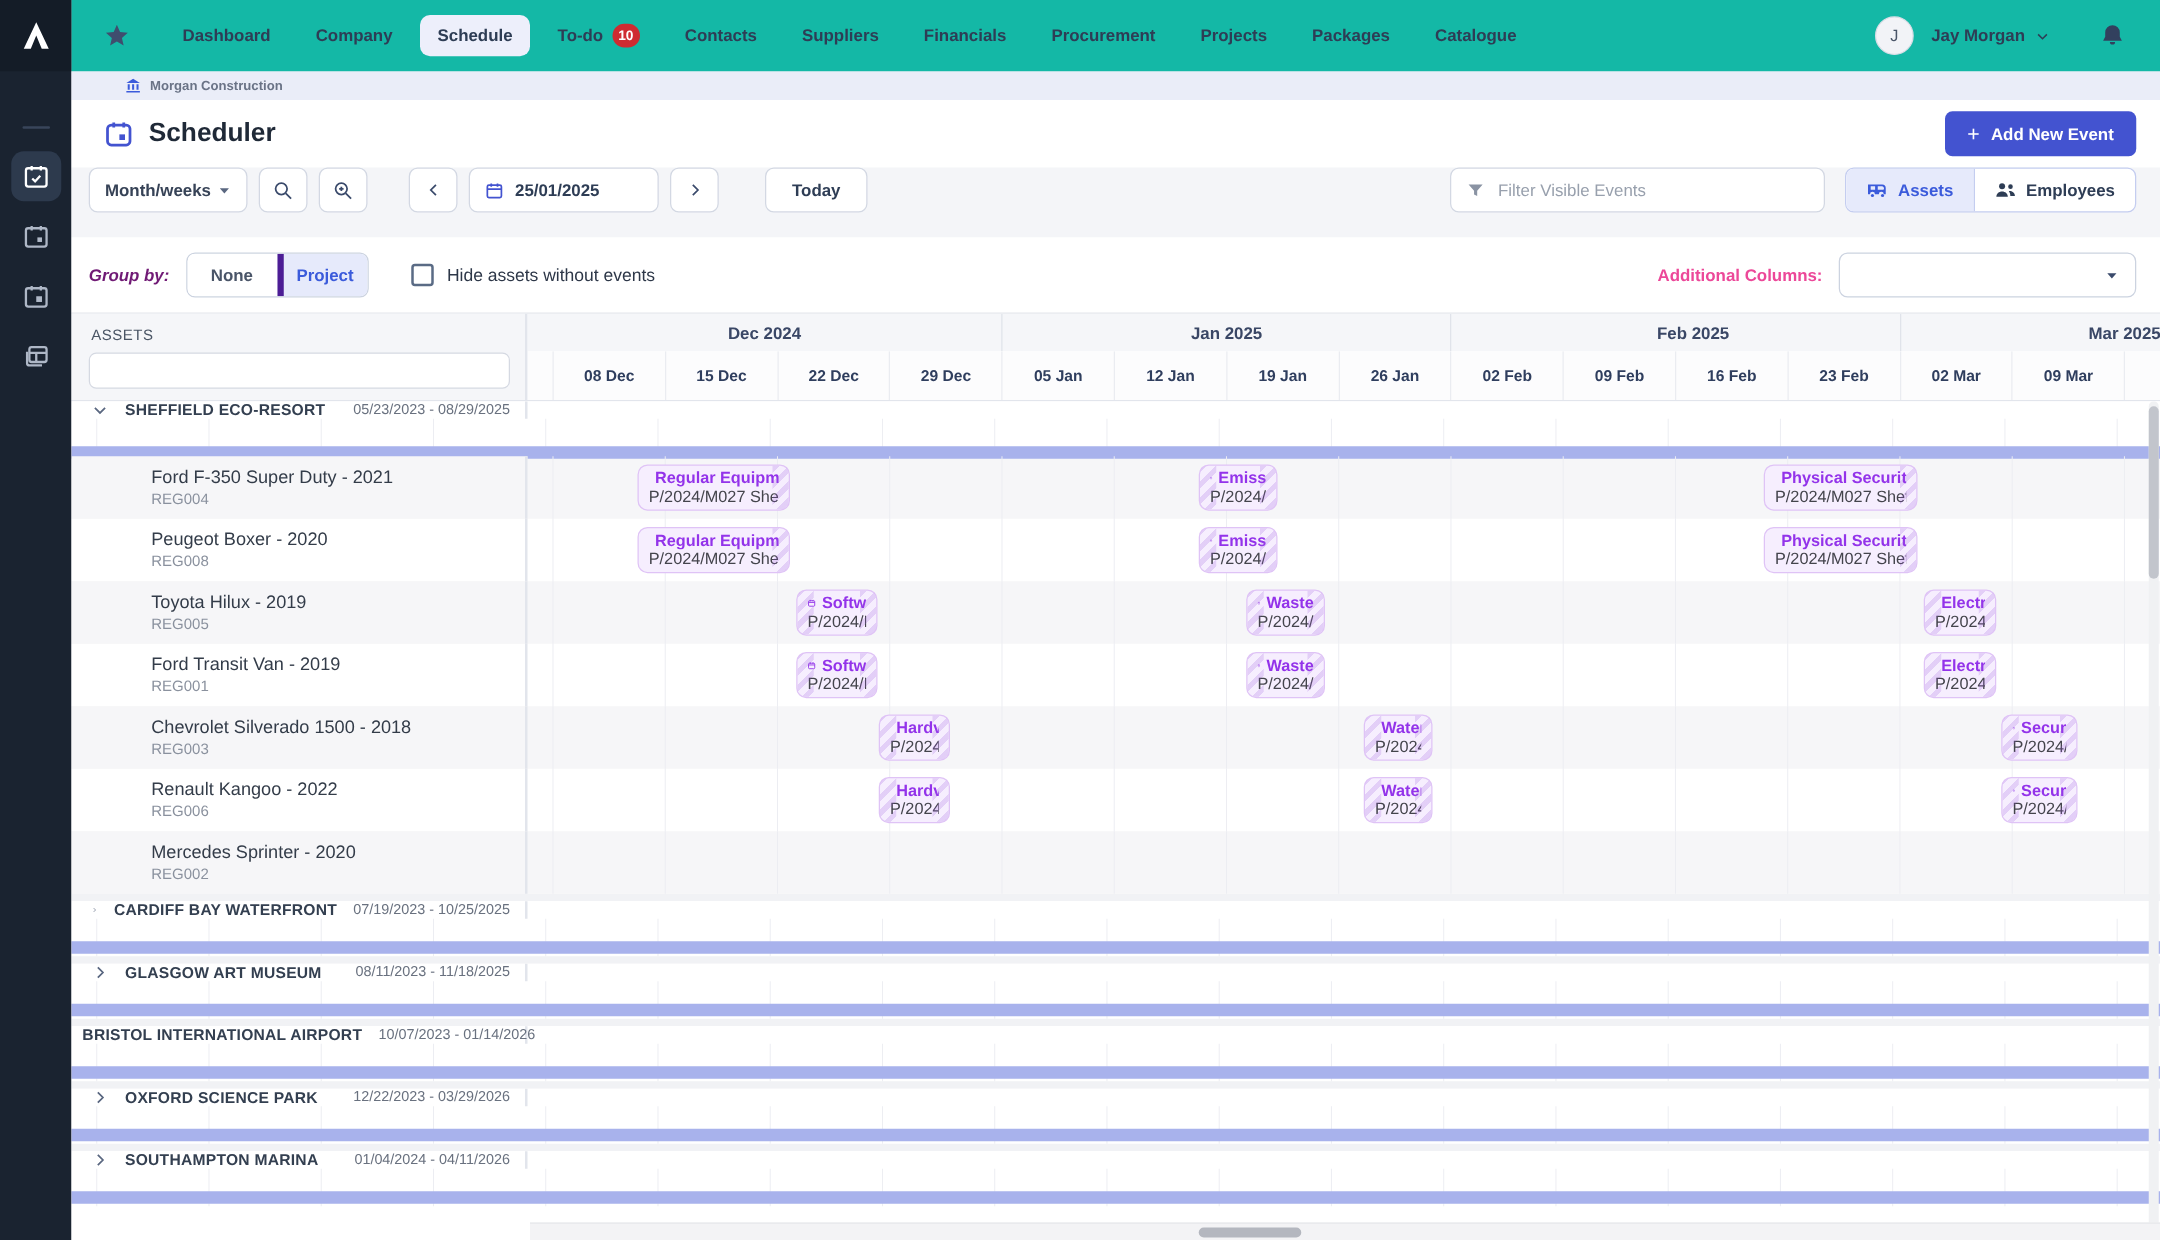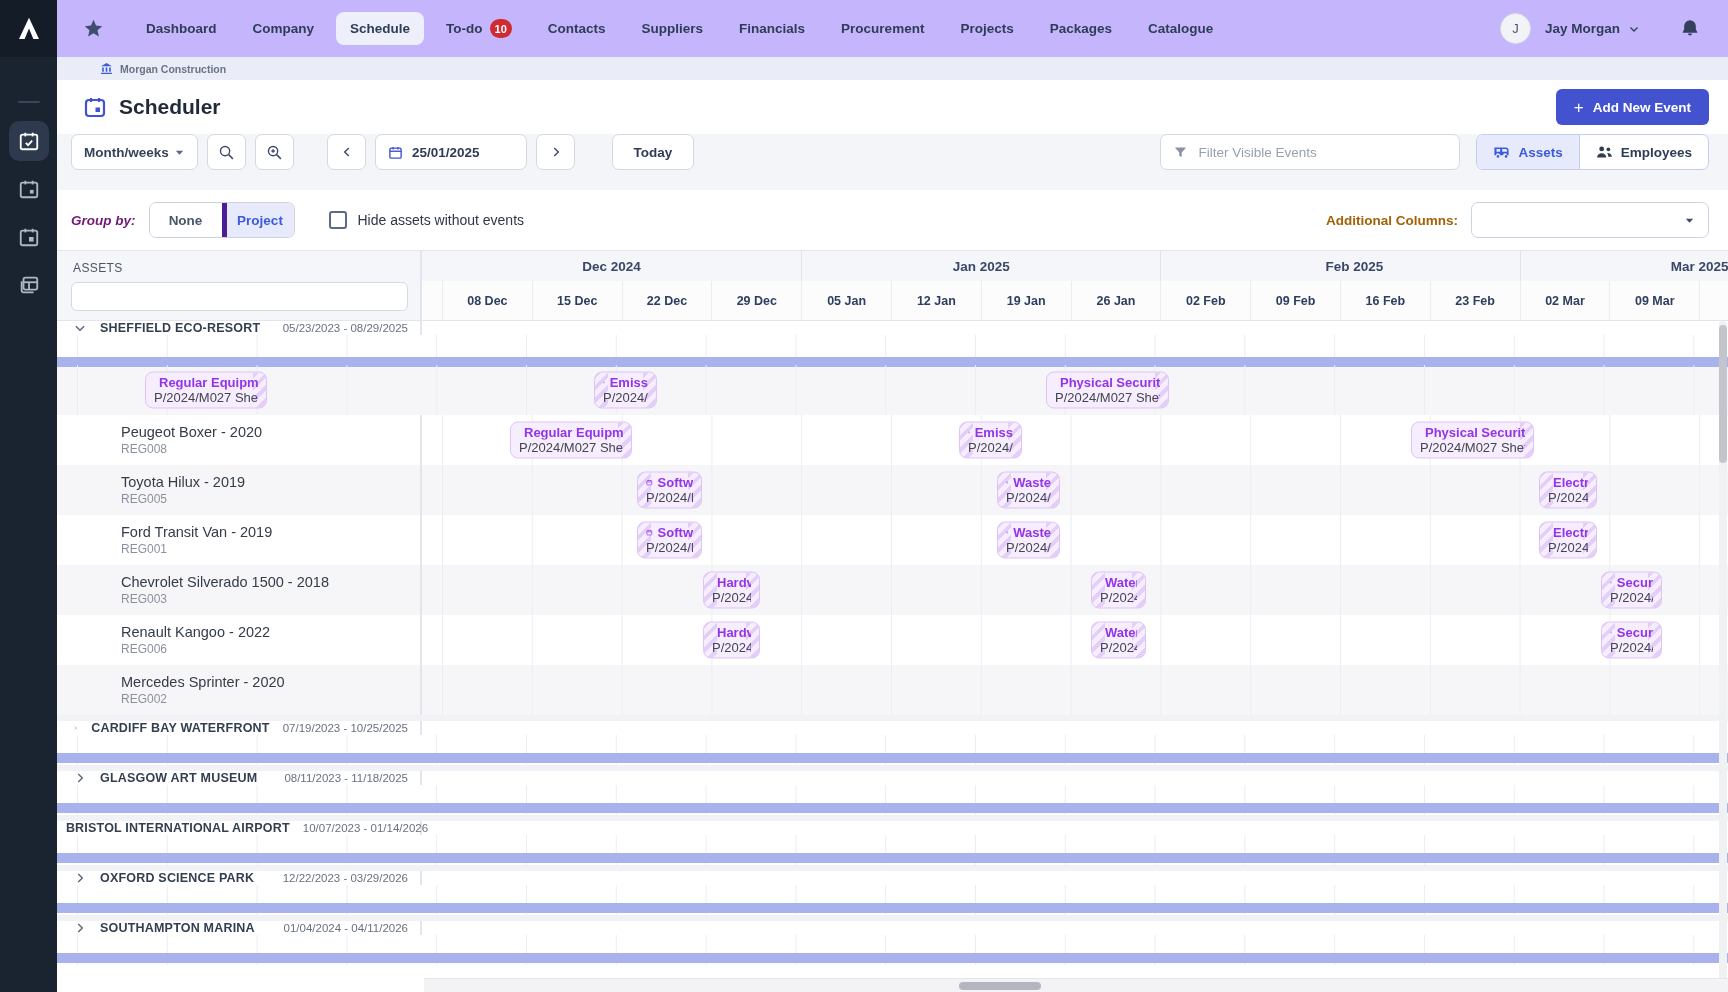--- a/index.html
+++ b/index.html
@@ -7,21 +7,21 @@
   .app { position:relative; width:1728px; height:992px; }
 
   
   .sidebar { position:absolute; left:0; top:0; width:57px; height:992px; background:#1a2330; z-index:30; display:flex; flex-direction:column; align-items:center; }
   .logo-box { width:57px; height:57px; background:#141c27; display:flex; align-items:center; justify-content:center; }
   .side-divider { width:22px; height:2px; background:#39455a; border-radius:2px; margin:44px 0 18px; }
   .side-btn { width:40px; height:40px; border-radius:10px; display:flex; align-items:center; justify-content:center; margin-bottom:8px; cursor:pointer; }
   .side-btn.active { background:#2d3a4d; }
 
   
-  .topnav { position:absolute; left:57px; top:0; width:1671px; height:57px; background:#c4b5fd; display:flex; align-items:center; padding:0 28px 0 26px; z-index:20; }
+  .topnav { position:absolute; left:57px; top:0; width:1671px; height:57px; background:#14b8a6; display:flex; align-items:center; padding:0 28px 0 26px; z-index:20; }
   .nav-star { margin-right:28px; display:flex; align-items:center; cursor:pointer; }
   .nav-items { display:flex; align-items:center; gap:8px; }
   .nav-item { position:relative; padding:9px 14px; border-radius:8px; font-size:13.5px; font-weight:700; color:#2e3d55; cursor:pointer; white-space:nowrap; display:flex; align-items:center; gap:7px; }
   .nav-item.active { background:#edeffb; }
   .nav-badge { background:#cf2b31; color:#fff; font-size:11px; font-weight:700; min-width:19px; height:19px; border-radius:10px; display:flex; align-items:center; justify-content:center; padding:0 5px; }
   .nav-right { margin-left:auto; display:flex; align-items:center; gap:14px; }
   .avatar { width:31px; height:31px; border-radius:50%; background:#f2f3f7; border:1px solid #d9dde6; color:#4a5568; font-size:13px; display:flex; align-items:center; justify-content:center; }
   .user-name { font-size:13.5px; font-weight:700; color:#2e3d55; display:flex; align-items:center; gap:8px; cursor:pointer; }
   .bell { margin-left:26px; cursor:pointer; display:flex; }
 
@@ -56,21 +56,21 @@
   
   .groupby-row { position:absolute; left:57px; top:190px; width:1671px; height:60px; background:#fff; display:flex; align-items:center; padding:0 19px 0 14px; }
   .gb-label { font-size:13.5px; font-weight:700; color:#701a75; margin-right:13px;font-style:italic; }
   .gb-seg { display:flex; height:36px; border:1px solid #ccd3e0; border-radius:7px; overflow:hidden; }
   .gb-item { width:72px; display:flex; align-items:center; justify-content:center; font-size:13.5px; font-weight:600; color:#4a5568; cursor:pointer; background:#fff; }
   .gb-item.on { background:#e6eafb; color:#3b5bdb; border-left:5px solid #4c1d95; }
   .checkbox-wrap { display:flex; align-items:center; gap:11px; margin-left:34px; cursor:pointer; }
   .checkbox { width:18px; height:18px; border:2px solid #5a6b85; border-radius:3px; background:#fff; }
   .cb-label { font-size:14px; color:#2d3748; }
   .ac-wrap { margin-left:auto; display:flex; align-items:center; gap:13px; }
-  .ac-label { font-size:13.5px; font-weight:700; color:#a16207; }
+  .ac-label { font-size:13.5px; font-weight:700; color:#ec4899; }
   .ac-select { width:238px; height:36px; background:#fff; border:1px solid #ccd3e0; border-radius:7px; display:flex; align-items:center; justify-content:flex-end; padding:0 13px; cursor:pointer; }
 
   
   .scheduler { position:absolute; left:57px; top:250px; width:1671px; height:742px; border-top:1px solid #e4e6ec; }
   .sched-head { display:flex; height:70px; border-bottom:1px solid #e2e5ec; }
   .panel-head { width:365px; background:#f5f6f9; border-right:2px solid #e2e5ec; padding:6px 12px 0 14px; }
   .panel-title { font-size:12px; color:#4a5565; letter-spacing:.4px; margin:4px 0 7px 2px; }
   .panel-search { width:100%; height:29px; border:1px solid #d5d9e2; border-radius:6px; background:#fff; outline:none; font-family:inherit; font-size:13px; padding:0 9px; }
   .time-head { flex:1; overflow:hidden; }
   .months-row { display:flex; height:30px; background:#f5f6f9; overflow:hidden; }
@@ -370,20 +370,24 @@
               <polyline points="5 9 12 16 19 9"></polyline>
             </svg>
             <span class="group-name">SHEFFIELD ECO-RESORT</span>
             <span class="group-dates">05/23/2023 - 08/29/2025</span>
           </div>
           <div class="row-right">
             <div class="band" style="top: 22px;"></div>
           </div>
         </div>
         <div class="row asset-row stripe-even">
+          <div class="row-left stripe-even">
+            <div class="asset-name">Ford F-350 Super Duty - 2021</div>
+            <div class="asset-reg">REG004</div>
+          </div>
           <div class="row-right">
             <div class="chip cut-right" style="left: 88px; width: 122px;">
               <div class="chip-line1">
                 <svg width="12" height="12" viewBox="0 0 24 24" fill="none" stroke="#9333ea" stroke-width="2.6">
                   <rect x="3" y="5" width="18" height="16" rx="3"></rect>
                   <line x1="8" y1="2.5" x2="8" y2="7"></line>
                   <line x1="16" y1="2.5" x2="16" y2="7"></line>
                   <line x1="3" y1="10" x2="21" y2="10"></line>
                 </svg>
                 <span>Regular Equipmen</span>

